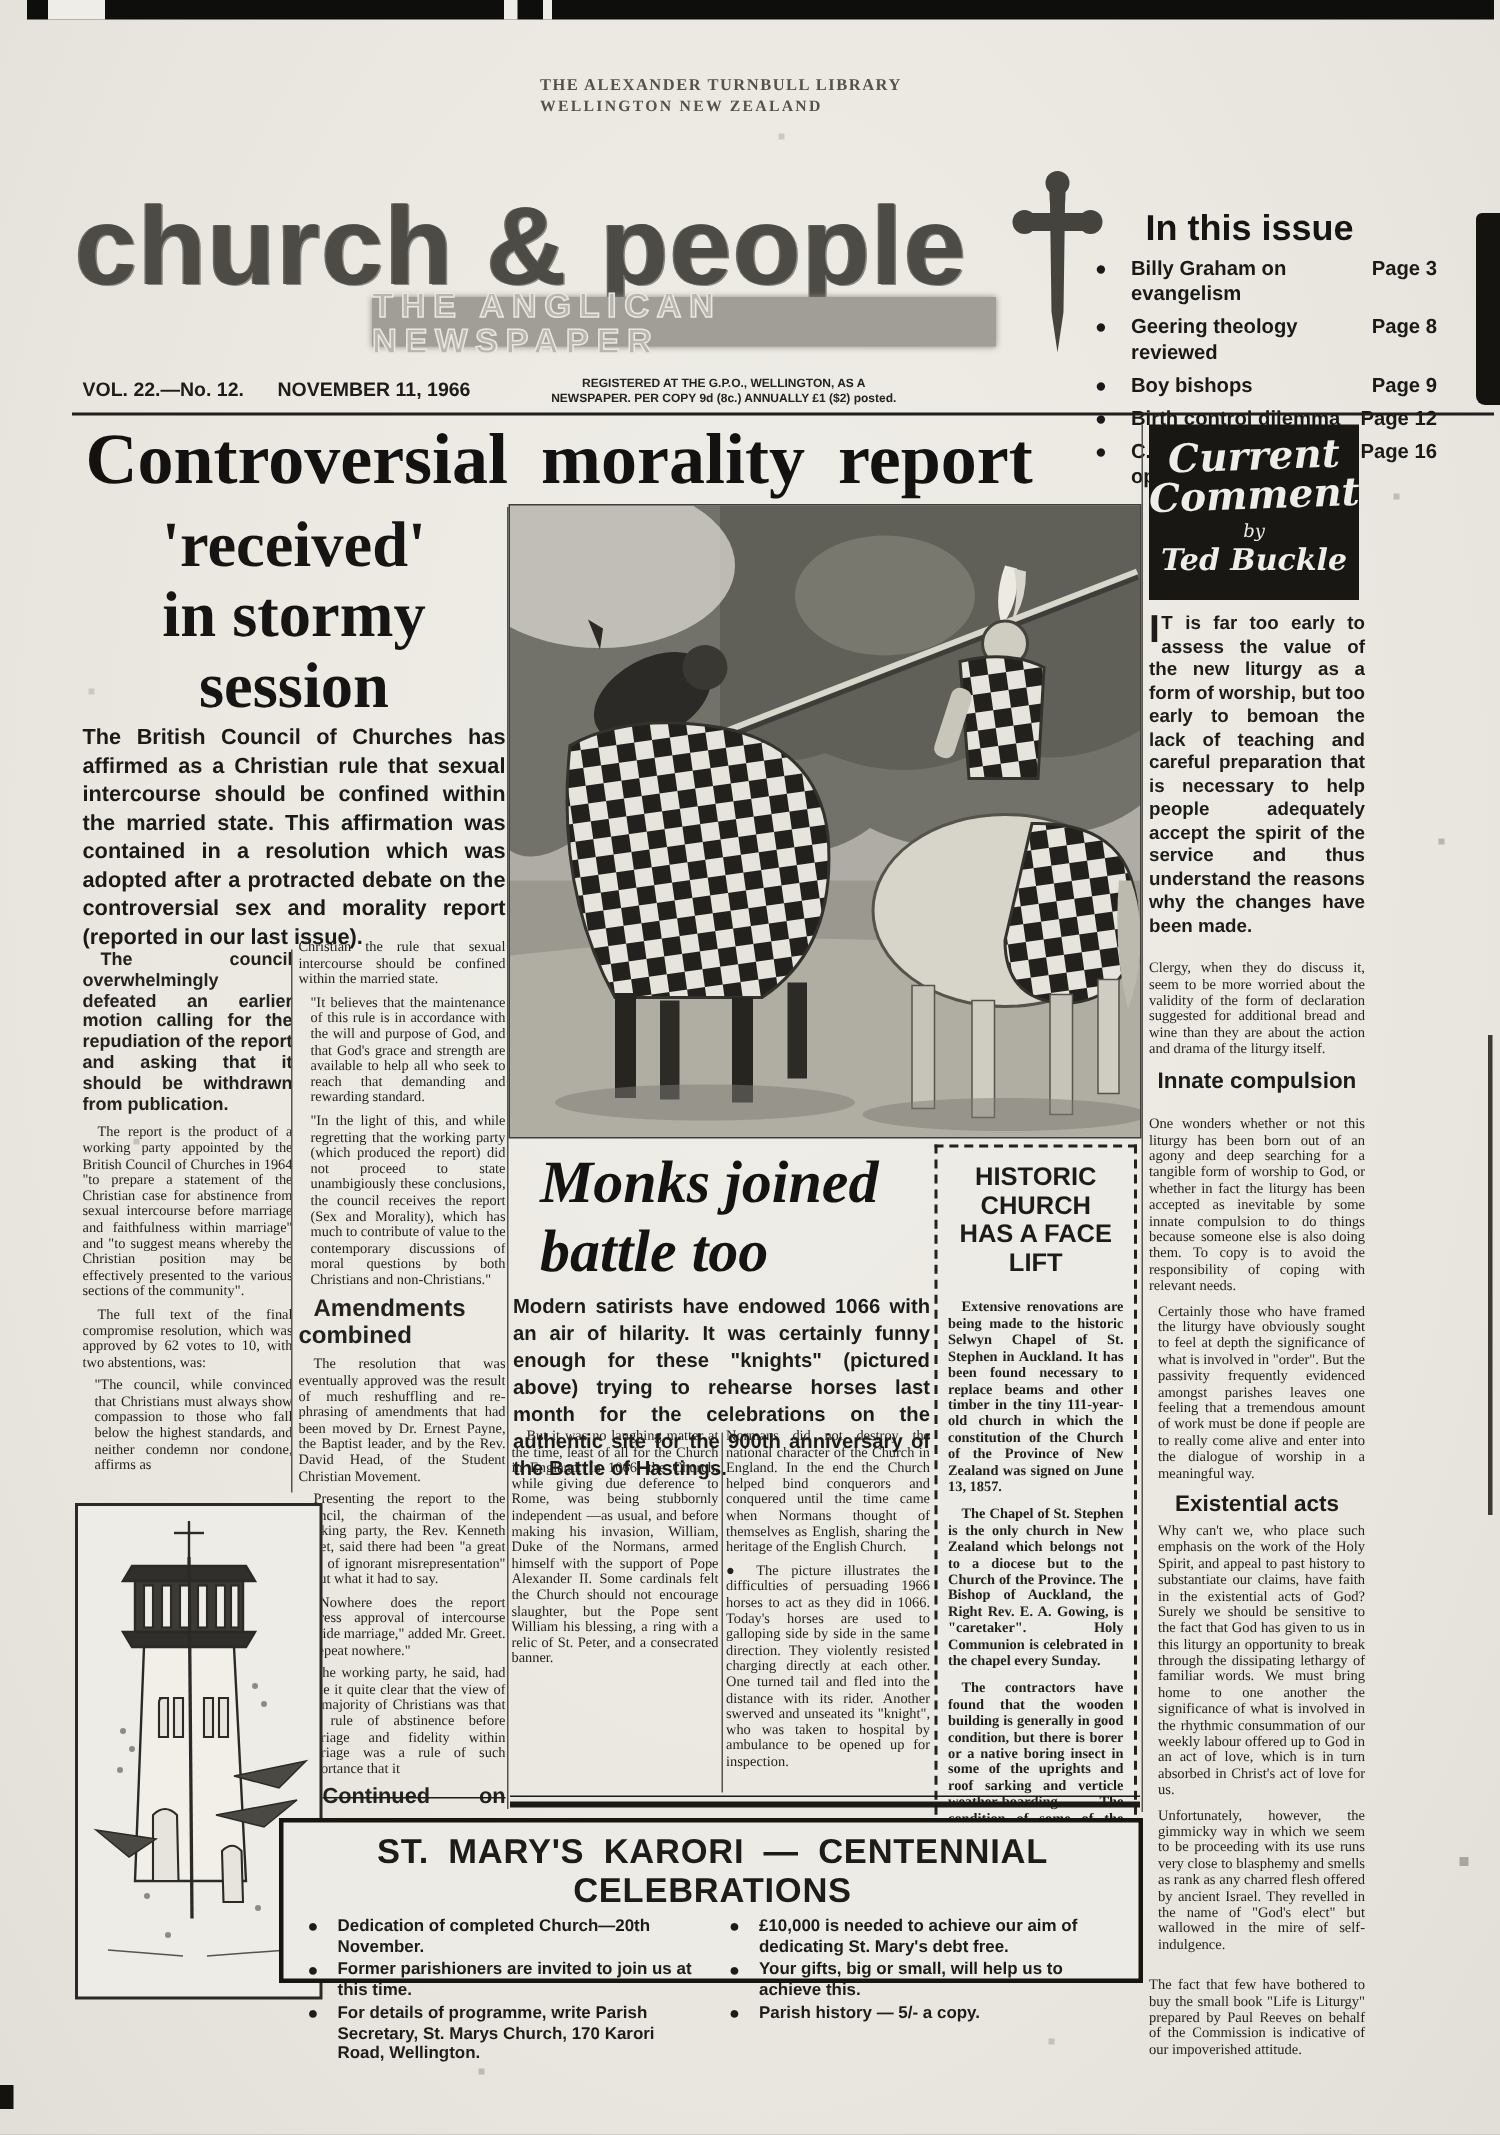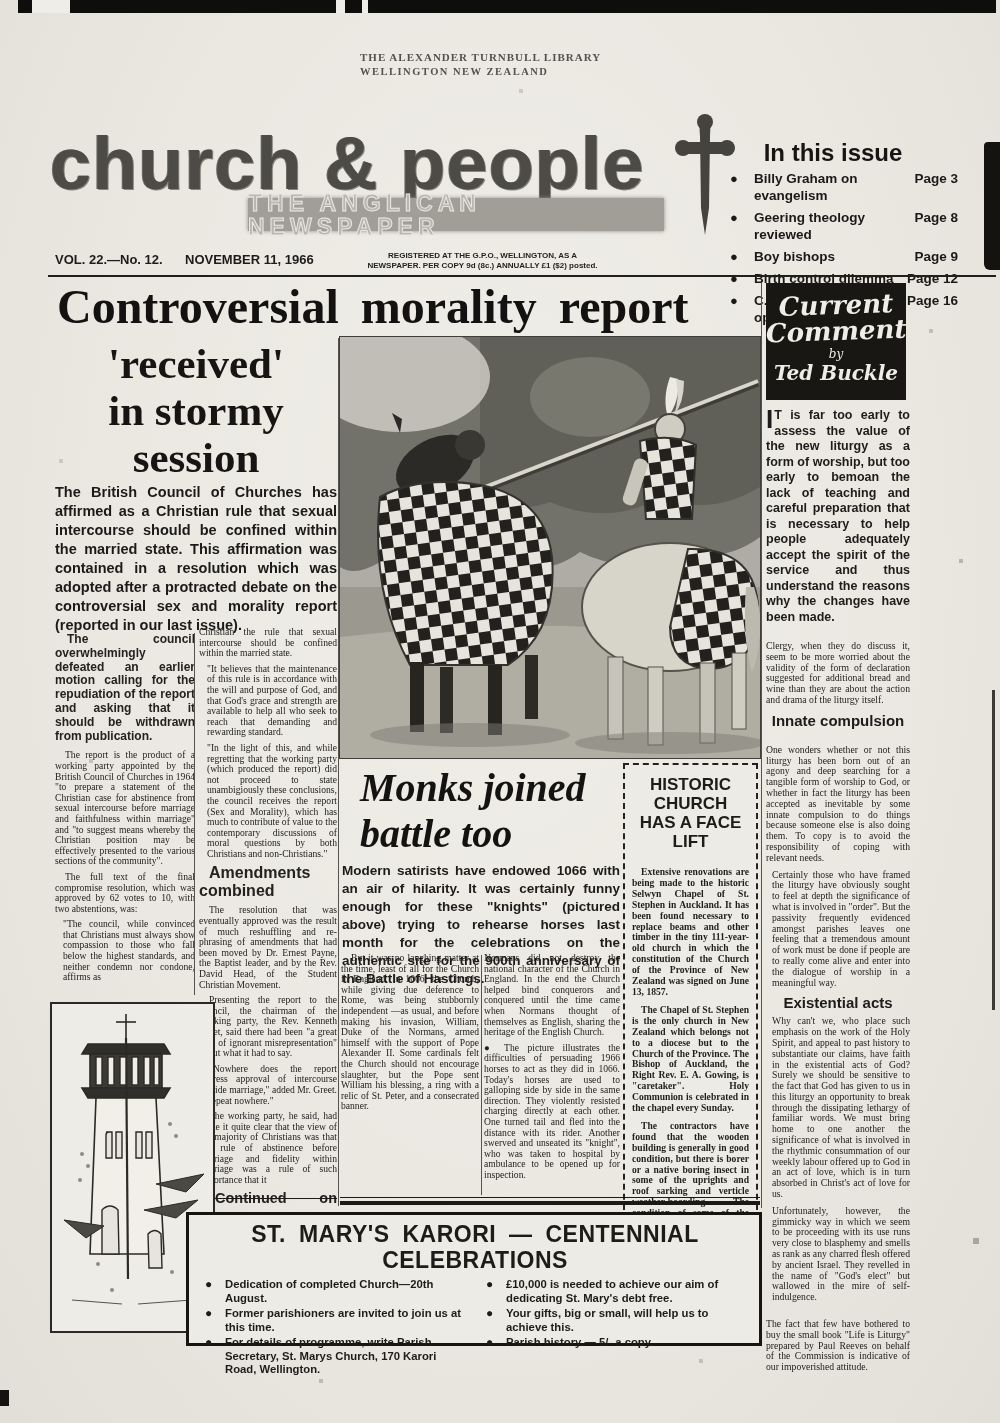--- a/index.html
+++ b/index.html
@@ -95,21 +95,21 @@
   .dropcap{float:left;font:700 26px/22px "Liberation Sans",sans-serif;margin:0 1px 0 0;}
   .cc p.b{margin:0 0 6px 0;text-align:justify;text-indent:0;padding-left:6px;
     font:9.7px/10.8px "Liberation Serif",serif;color:#23221f;}
   .cc p.b.first{padding-left:0;margin-top:16px;}
   .cc-sub{font:700 15px/17px "Liberation Sans",sans-serif;text-align:center;margin:4px 0 5px 0;}
   
   .thick-rule{background:#1b1a17;}
   
   .tower-box{left:50px;top:1002px;width:165px;height:331px;background:#eeece6;
     border:2px solid #2a2925;box-sizing:border-box;}
-  .stm{left:186px;top:1212px;width:576px;height:134px;background:#edebe5;
+  .stm{left:186px;top:1212px;width:576px;height:110px;background:#edebe5;
     border:3px solid #16150f;box-sizing:border-box;padding:6px 10px 0 12px;}
   .stm-head{font:700 23px/26px "Liberation Sans",sans-serif;text-align:center;
     letter-spacing:.5px;word-spacing:6px;margin-bottom:5px;}
   .stm-cols{display:flex;gap:14px;}
   .stm-col{flex:1;}
   .stm-item{position:relative;padding-left:24px;margin-bottom:2px;
     font:700 11.3px/13.5px "Liberation Sans",sans-serif;}
   .stm-item .dot{position:absolute;left:4px;top:0;font-size:12px;}
 </style>
 </head>
@@ -360,21 +360,21 @@
       </g>
     </svg>
   </div>
 
   <div class="abs stm">
     <div class="stm-head">ST. MARY'S KARORI — CENTENNIAL CELEBRATIONS</div>
     <div class="stm-cols">
       <div class="stm-col">
         <div class="stm-item">
           <span class="dot">●</span>
-          <span>Dedication of completed Church—20th August.</span>
+          <span>Dedication of completed Church—20th November.</span>
         </div>
         <div class="stm-item">
           <span class="dot">●</span>
           <span>Former parishioners are invited to join us at this time.</span>
         </div>
         <div class="stm-item">
           <span class="dot">●</span>
           <span>For details of programme, write Parish Secretary, St. Marys Church, 170 Karori Road, Wellington.</span>
         </div>
       </div>

